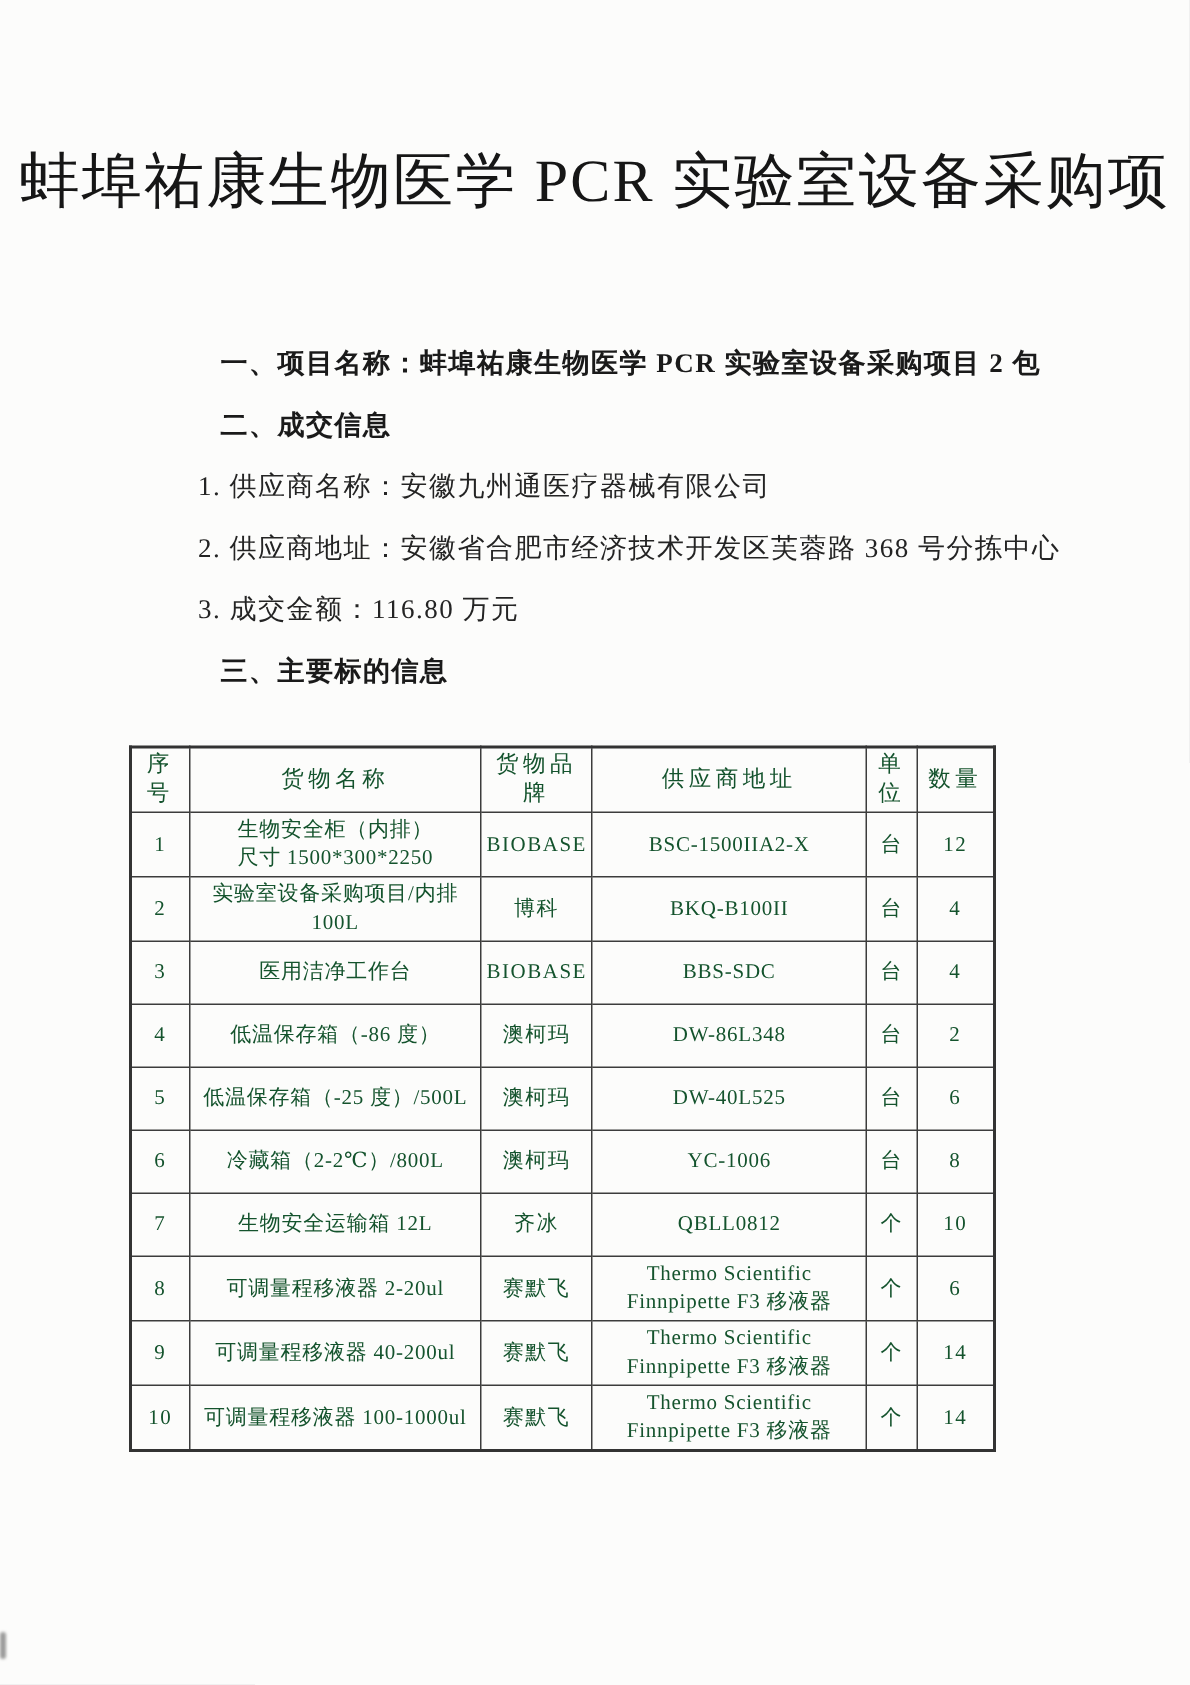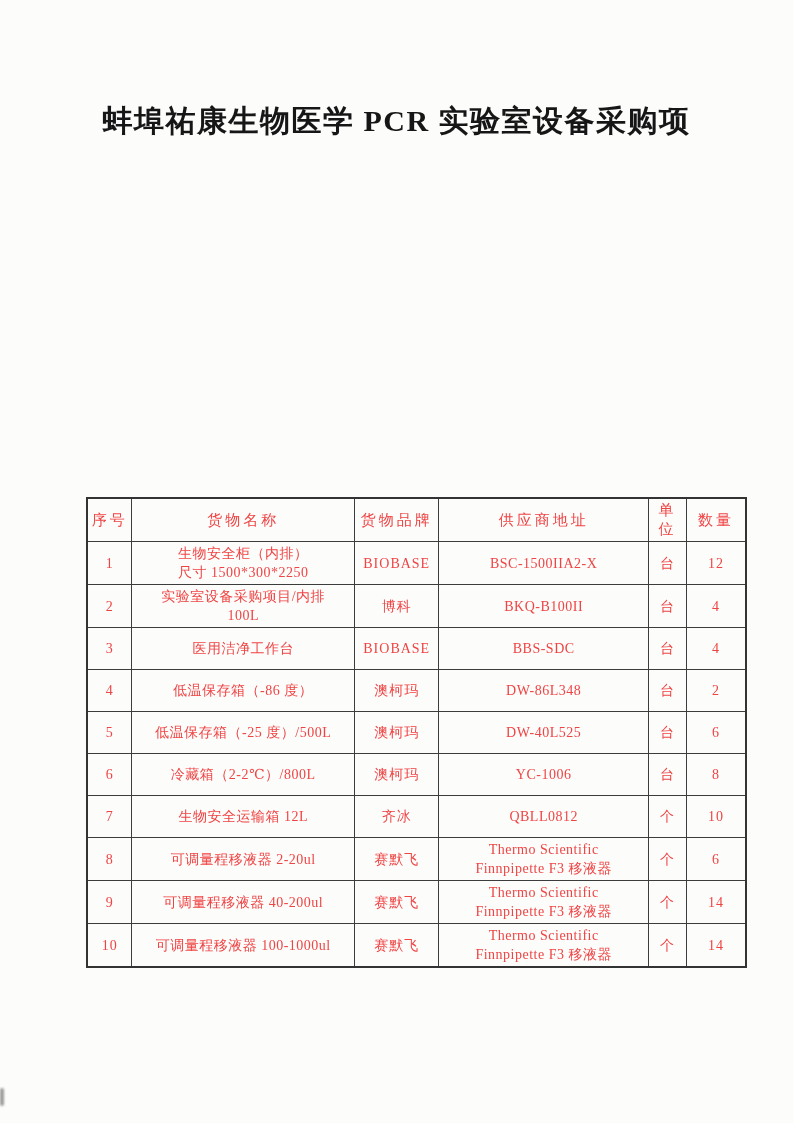--- a/index.html
+++ b/index.html
@@ -25,22 +25,22 @@
     background: rgba(40,40,40,0.45);
     border-radius: 2px;
     filter: blur(1px);
   }
   .doc-title {
     position: absolute;
     top: 96px;
     left: 0;
     width: 100%;
     text-align: center;
-    font-size: 30px;
-    font-weight: bold;
+    font-size: 40px;
+    font-weight: normal;
     line-height: 49px;
     letter-spacing: 1.5px;
     color: #161616;
   }
   .body-block {
     position: absolute;
     left: 90px;
     top: 222px;
     width: 618px;
     font-size: 18px;
@@ -54,25 +54,25 @@
     text-indent: 57px;
     color: #1a1a1a;
   }
   .body-item {
     text-indent: 42px;
   }
   table.goods-table {
     position: absolute;
     left: 86px;
     top: 497px;
-    width: 661px;
+    width: 578px;
     border-collapse: collapse;
     table-layout: fixed;
     font-size: 14px;
-    color: #ef4444;
+    color: #14532d;
   }
   table.goods-table th,
   table.goods-table td {
     border: 1px solid #3c3c3c;
     text-align: center;
     vertical-align: middle;
     white-space: pre-line;
     padding: 2px 3px;
     line-height: 19px;
     font-weight: normal;
@@ -94,20 +94,28 @@
 <body>
 
 <div class="page">
 
   <div class="scan-artifact"></div>
 
   <div class="doc-title">
     <div>蚌埠祐康生物医学 PCR 实验室设备采购项</div>
   </div>
 
+  <div class="body-block">
+    <p class="sec-heading">一、项目名称：蚌埠祐康生物医学 PCR 实验室设备采购项目 2 包</p>
+    <p class="sec-heading">二、成交信息</p>
+    <p class="body-item">1. 供应商名称：安徽九州通医疗器械有限公司</p>
+    <p class="body-item">2. 供应商地址：安徽省合肥市经济技术开发区芙蓉路 368 号分拣中心</p>
+    <p class="body-item">3. 成交金额：116.80 万元</p>
+    <p class="sec-heading">三、主要标的信息</p>
+  </div>
 
   <table class="goods-table">
     <colgroup>
       <col style="width:6.8%">
       <col style="width:33.8%">
       <col style="width:12.8%">
       <col style="width:31.8%">
       <col style="width:5.8%">
       <col style="width:9.0%">
     </colgroup>

